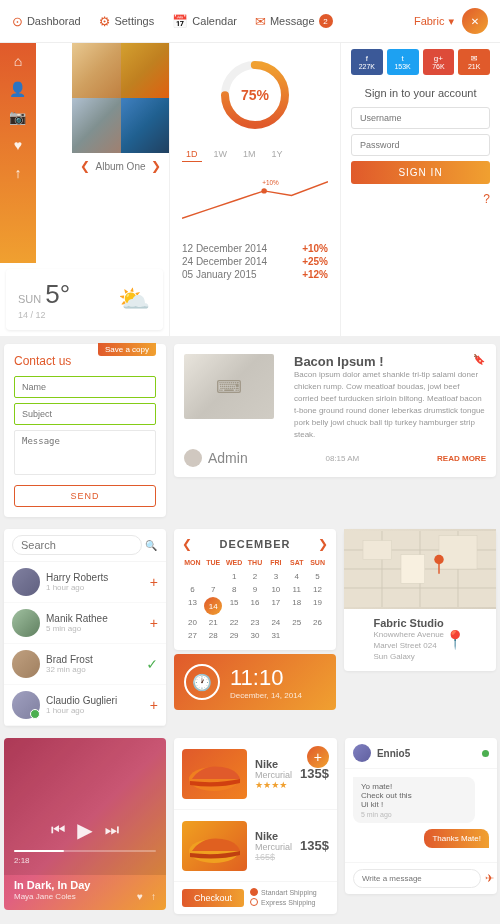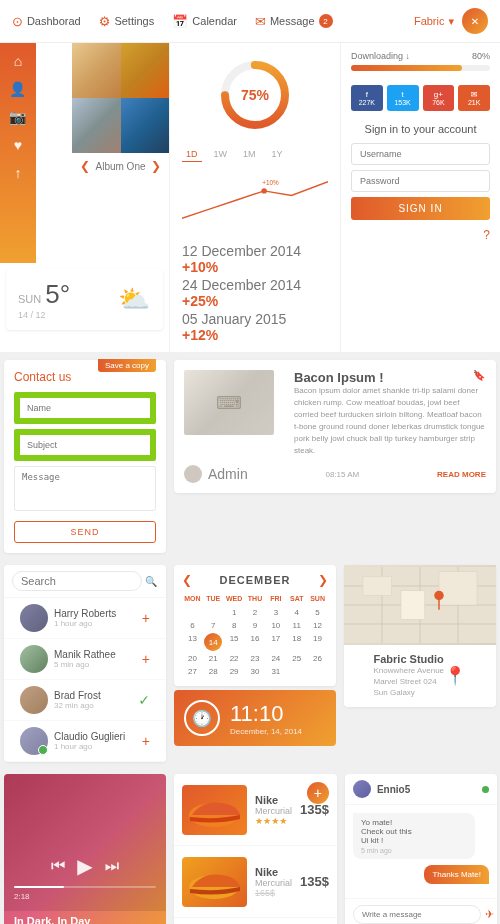--- a/index.html
+++ b/index.html
@@ -39,21 +39,21 @@
     .donut-text { position: absolute; top: 50%; left: 50%; transform: translate(-50%, -50%); font-size: 14px; font-weight: bold; color: #e05a2b; }
 
     
     .chart-tabs { display: flex; gap: 8px; padding: 0 12px 4px; }
     .chart-tab { font-size: 9px; color: #aaa; cursor: pointer; padding: 2px 4px; }
     .chart-tab.active { color: #e05a2b; border-bottom: 1px solid #e05a2b; }
 
     
     .line-chart-area { padding: 4px 12px; }
     .chart-stats { padding: 4px 12px 8px; }
-    .chart-stat-row { display: flex; justify-content: space-between; font-size: 14px; color: #777; padding: 1px 0; flex-direction: column; }
+    .chart-stat-row { display: flex; justify-content: space-between; font-size: 10px; color: #777; padding: 1px 0; }
     .chart-stat-up { color: #e05a2b; font-weight: bold; }
 
     
     .right-col { background: white; border-left: 1px solid #f0f0f0; }
 
     
     .download-area { padding: 8px 10px; }
     .download-label { display: flex; justify-content: space-between; font-size: 9px; color: #777; margin-bottom: 4px; }
     .download-bar-bg { background: #f0f0f0; height: 6px; border-radius: 3px; }
     .download-bar-fill { background: linear-gradient(90deg, #e05a2b, #f0a030); height: 6px; border-radius: 3px; }
@@ -73,21 +73,21 @@
     .signin-input { width: 100%; border: 1px solid #e0e0e0; border-radius: 3px; padding: 5px 8px; font-size: 9px; color: #999; margin-bottom: 5px; outline: none; }
     .signin-btn { width: 100%; background: linear-gradient(90deg, #e05a2b, #f0a030); color: white; border: none; border-radius: 3px; padding: 6px; font-size: 10px; letter-spacing: 1px; cursor: pointer; }
 
     
     .second-row { display: grid; grid-template-columns: 170px 1fr; gap: 0; }
 
     
     .contact-card { background: white; margin: 4px; padding: 10px; border-radius: 4px; position: relative; box-shadow: 0 1px 3px rgba(0,0,0,0.06); }
     .save-badge { position: absolute; top: -1px; right: 10px; background: linear-gradient(90deg, #e05a2b, #f0a030); color: white; font-size: 8px; padding: 2px 7px; border-radius: 0 0 3px 3px; }
     .contact-title { font-size: 12px; color: #e05a2b; margin-bottom: 8px; }
-    .contact-input { width: 100%; border: 6px solid #84cc16; border-radius: 2px; padding: 5px 7px; font-size: 9px; color: #999; margin-bottom: 5px; outline: none; }
+    .contact-input { width: 100%; border: 1px solid #84cc16; border-radius: 2px; padding: 5px 7px; font-size: 9px; color: #999; margin-bottom: 5px; outline: none; }
     .contact-textarea { width: 100%; border: 1px solid #e8e8e8; border-radius: 2px; padding: 5px 7px; font-size: 9px; color: #999; height: 45px; resize: none; outline: none; margin-bottom: 6px; }
     .send-btn { width: 100%; border: 1px solid #e05a2b; color: #e05a2b; background: white; border-radius: 3px; padding: 5px; font-size: 9px; letter-spacing: 1px; cursor: pointer; }
 
     
     .blog-card { background: white; margin: 4px; padding: 10px; border-radius: 4px; box-shadow: 0 1px 3px rgba(0,0,0,0.06); }
     .blog-header { display: flex; gap: 8px; margin-bottom: 8px; }
     .blog-img { width: 90px; height: 65px; background: linear-gradient(135deg, #d4d0c8, #c0bdb5); flex-shrink: 0; border-radius: 2px; overflow: hidden; position: relative; }
     .blog-title { font-size: 13px; color: #555; font-weight: 600; }
     .blog-text { font-size: 8px; color: #999; line-height: 1.5; }
     .blog-footer { display: flex; align-items: center; justify-content: space-between; margin-top: 6px; }
@@ -98,21 +98,21 @@
     .read-more { font-size: 8px; color: #e05a2b; cursor: pointer; font-weight: bold; }
 
     
     .third-row { display: grid; grid-template-columns: 170px 1fr 160px; gap: 0; }
 
     
     .chat-card { background: white; margin: 4px; border-radius: 4px; box-shadow: 0 1px 3px rgba(0,0,0,0.06); overflow: hidden; }
     .search-box { padding: 6px 8px; border-bottom: 1px solid #f5f5f5; display: flex; align-items: center; gap: 4px; }
     .search-inp { border: 1px solid #e8e8e8; border-radius: 12px; padding: 3px 8px; font-size: 11px; color: #bbb; width: 100%; outline: none; }
     .search-icon-span { color: #ccc; font-size: 10px; }
-    .chat-item { display: flex; align-items: center; gap: 6px; padding: 6px 16px; border-bottom: 1px solid #f8f8f8; }
+    .chat-item { display: flex; align-items: center; gap: 6px; padding: 6px 8px; border-bottom: 1px solid #f8f8f8; }
     .chat-avatar { width: 28px; height: 28px; border-radius: 50%; flex-shrink: 0; }
     .chat-av1 { background: linear-gradient(135deg, #8080a0, #606080); }
     .chat-av2 { background: linear-gradient(135deg, #a0c0a0, #608060); }
     .chat-av3 { background: linear-gradient(135deg, #c0a080, #a08060); }
     .chat-av4 { background: linear-gradient(135deg, #a0a0c0, #8080a0); position: relative; }
     .chat-av4::after { content: ''; position: absolute; bottom: 0; right: 0; width: 8px; height: 8px; background: #4caf50; border-radius: 50%; border: 1px solid white; }
     .chat-info { flex: 1; }
     .chat-name { font-size: 10px; color: #555; font-weight: 500; }
     .chat-time { font-size: 8px; color: #bbb; }
     .chat-action { color: #e05a2b; font-size: 14px; cursor: pointer; }
@@ -306,32 +306,20 @@
         <span class="chart-stat-up">+25%</span>
       </div>
       <div class="chart-stat-row">
         <span>05 January 2015</span>
         <span class="chart-stat-up">+12%</span>
       </div>
     </div>
   </div>
 
   <div class="right-col">
-    <div class="download-area">
-      <div class="download-label">
-        <span>
-          <span>Downloading</span>
-          <span> ↓</span>
-        </span>
-        <span>80%</span>
-      </div>
-      <div class="download-bar-bg">
-        <div class="download-bar-fill" style="width:80%;"></div>
-      </div>
-    </div>
     <div class="social-row">
       <div class="social-btn s-fb">
         <span>f</span>
         <span class="social-count">227K</span>
       </div>
       <div class="social-btn s-tw">
         <span>t</span>
         <span class="social-count">153K</span>
       </div>
       <div class="social-btn s-gp">

